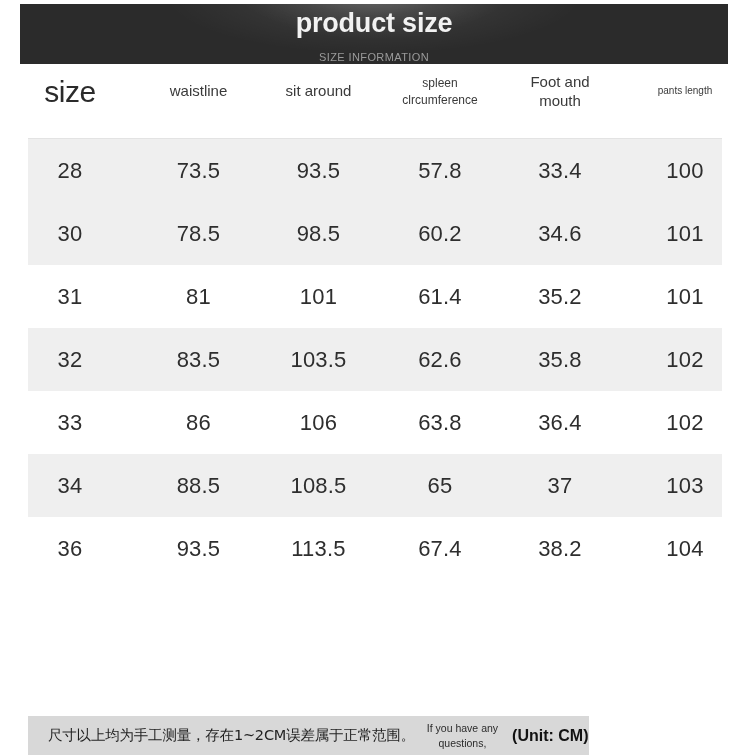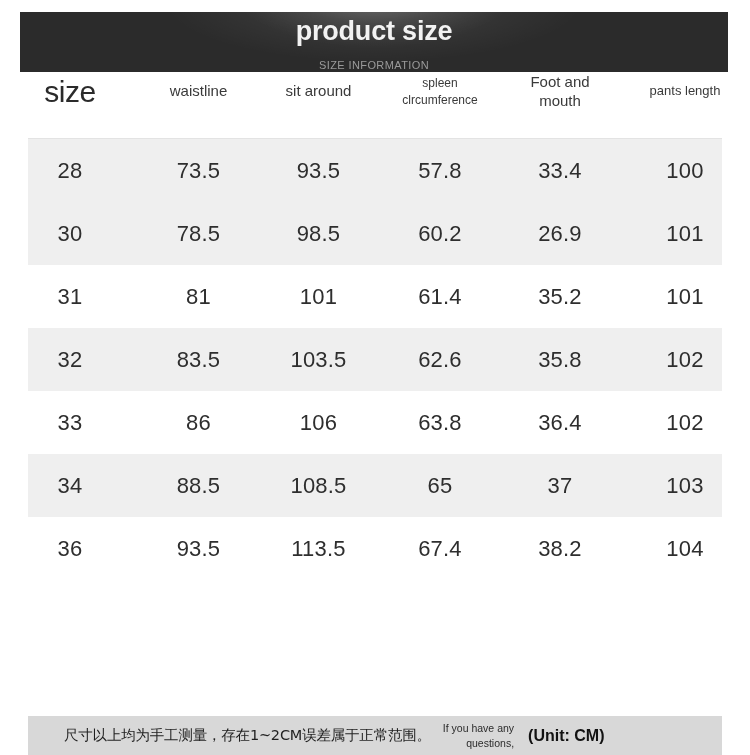--- a/index.html
+++ b/index.html
@@ -13,21 +13,21 @@
     font-family: "Liberation Sans", sans-serif;
     color: #2e2e2e;
     overflow: hidden;
     position: relative;
   }
 
   
   .banner {
     position: absolute;
     left: 20px;
-    top: 12px;
+    top: 4px;
     width: 708px;
     height: 60px;
     background: #2b2b2b;
     overflow: hidden;
   }
   .banner-glow {
     position: absolute;
     left: 50%;
     top: -58px;
     width: 300px;
@@ -112,21 +112,21 @@
   .head-row th.h-size {
     font-size: 30px;
     letter-spacing: -0.5px;
     color: #2b2b2b;
   }
   .head-row th.h-small {
     font-size: 12px;
     line-height: 1.35;
   }
   .head-row th.h-tiny {
-    font-size: 13px;
+    font-size: 10px;
   }
 
   .sep-row td {
     height: 1px;
     padding: 0;
   }
   .sep-line {
     height: 1px;
     margin: 0 28px;
     background: #e3e3e3;
@@ -144,41 +144,41 @@
   }
   .data-row.alt td:last-child {
     background: linear-gradient(to left, #ffffff 0px, #ffffff 28px, #efefef 28px);
   }
 
   
   .footer-note {
     position: absolute;
     left: 28px;
     top: 716px;
-    width: 694px;
+    width: 561px;
     height: 39px;
     background: #d8d8d8;
     display: flex;
     align-items: center;
     justify-content: flex-start;
     box-sizing: border-box;
-    padding-left: 36px;
+    padding-left: 20px;
   }
   .note-cn {
     font-size: 14.5px;
     color: #1f1f1f;
     font-family: "DejaVu Sans", sans-serif;
     white-space: nowrap;
     letter-spacing: -0.2px;
   }
   .note-en {
     font-size: 10.5px;
     color: #2b2b2b;
     line-height: 1.35;
-    text-align: right;
+    text-align: center;
     margin-left: 12px;
     white-space: nowrap;
   }
   .note-en.second { margin-left: 10px; }
   .note-unit {
     font-size: 16px;
     font-weight: bold;
     color: #121212;
     margin-left: 14px;
     white-space: nowrap;
@@ -234,21 +234,21 @@
         <td>93.5</td>
         <td>57.8</td>
         <td>33.4</td>
         <td>100</td>
       </tr>
       <tr class="data-row alt">
         <td>30</td>
         <td>78.5</td>
         <td>98.5</td>
         <td>60.2</td>
-        <td>26.9</td>
+        <td>34.6</td>
         <td>101</td>
       </tr>
       <tr class="data-row">
         <td>31</td>
         <td>81</td>
         <td>101</td>
         <td>61.4</td>
         <td>35.2</td>
         <td>101</td>
       </tr>

